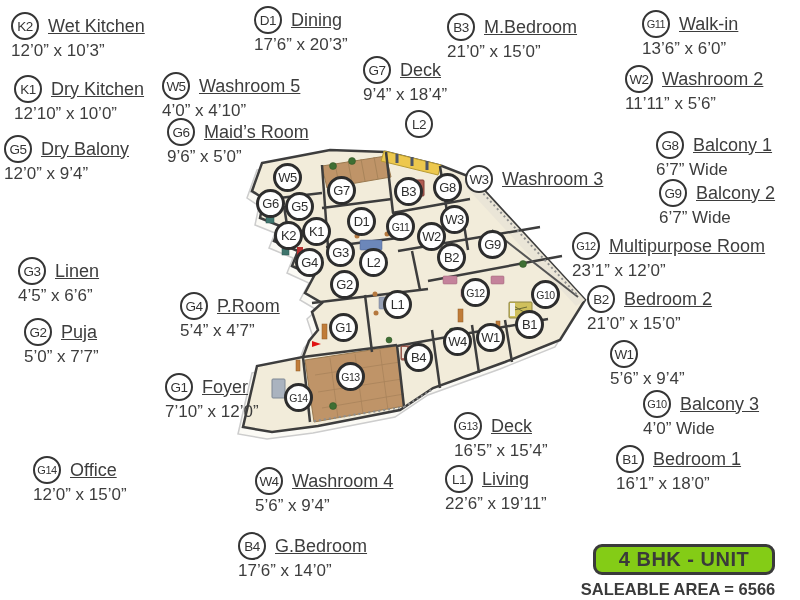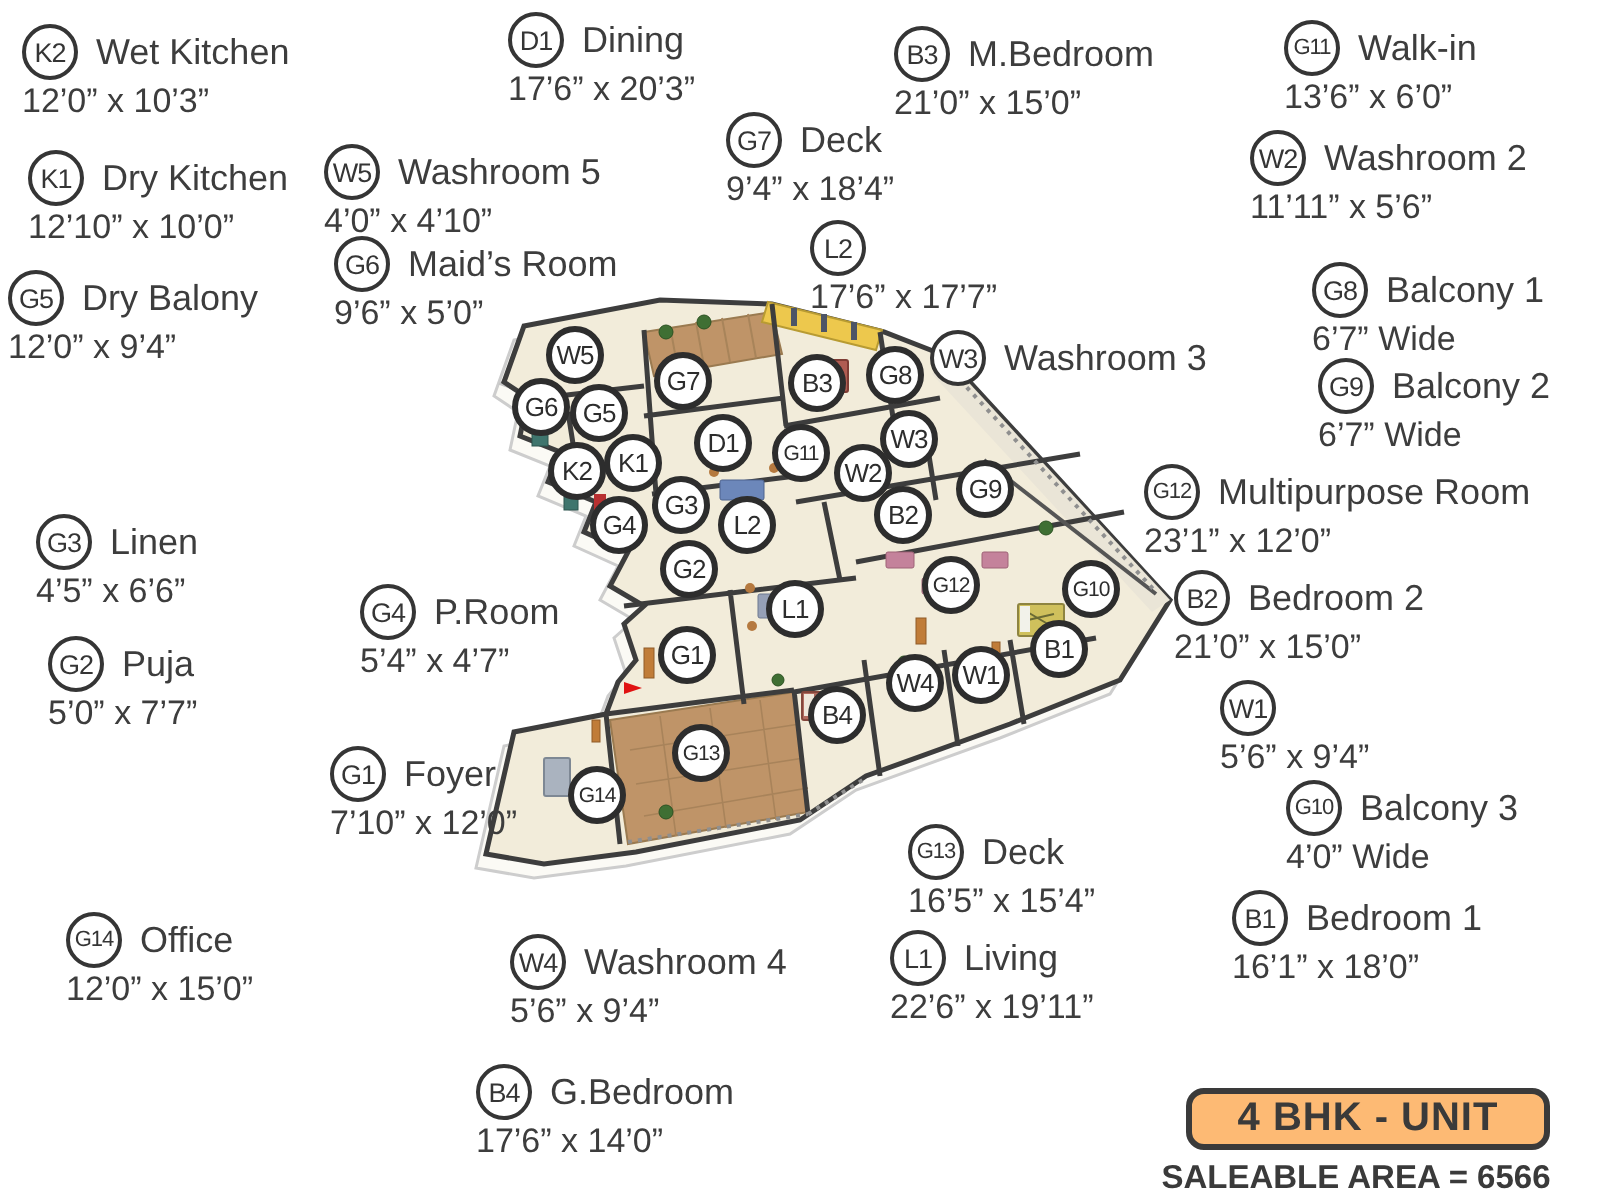--- a/index.html
+++ b/index.html
@@ -13,36 +13,36 @@
   
   .room-label{position:absolute;white-space:nowrap;width:max-content;z-index:30;}
   .rl-row{display:flex;align-items:center;gap:9px;}
   .code-badge{
     width:28px;height:28px;box-sizing:border-box;flex:0 0 auto;
     border:2.5px solid #353535;border-radius:50%;background:#fff;
     display:flex;align-items:center;justify-content:center;
     font-size:13.5px;letter-spacing:-0.5px;color:#353535;
   }
   .code-badge.small{font-size:11px;}
-  .rl-name{font-size:18px;color:var(--text,#3d3d3d);}
+  .rl-name{font-size:18px;color:var(--text,#3d3d3d);text-decoration:underline;}
   .rl-dims{font-size:17px;text-align:left;margin-top:1px;color:var(--text,#3d3d3d);}
 
   
   .plan-marker{
     position:absolute;width:29px;height:29px;box-sizing:border-box;z-index:20;
     border:3px solid #2d2d2d;border-radius:50%;background:#fff;
     display:flex;align-items:center;justify-content:center;
     font-size:13px;letter-spacing:-0.5px;color:#2d2d2d;
   }
   .plan-marker.small{font-size:10.5px;}
 
   
   .unit-box{
     position:absolute;left:593px;top:544px;width:182px;height:31px;box-sizing:border-box;
-    border:3.5px solid #3a3a3a;border-radius:9px;background:#fdba74;z-index:30;
+    border:3.5px solid #3a3a3a;border-radius:9px;background:#84cc16;z-index:30;
     display:flex;align-items:center;justify-content:center;
     font-weight:bold;font-size:20px;letter-spacing:0.5px;color:#3a3a3a;
   }
   .area-note{
     position:absolute;left:558px;top:580px;width:240px;z-index:30;
     text-align:center;font-weight:bold;font-size:16.5px;color:#3a3a3a;
   }
 
   
   .floor-fill{fill:var(--floor,#f2ecda);stroke:var(--wall,#3d3d3d);stroke-width:2.5;}
@@ -223,21 +223,20 @@
     <div class="rl-row">
         <span class="code-badge">G6</span>
         <span class="rl-name">Maid’s Room</span>
       </div>
     <div class="rl-dims">9’6” x 5’0”</div>
   </div>
   <div class="room-label" style="left:405px;top:110px">
     <div class="rl-row">
         <span class="code-badge">L2</span>
       </div>
-    <div class="rl-dims">17’6” x 17’7”</div>
   </div>
   <div class="room-label" style="left:656px;top:131px">
     <div class="rl-row">
         <span class="code-badge">G8</span>
         <span class="rl-name">Balcony 1</span>
       </div>
     <div class="rl-dims">6’7” Wide</div>
   </div>
   <div class="room-label" style="left:4px;top:135px">
     <div class="rl-row">

